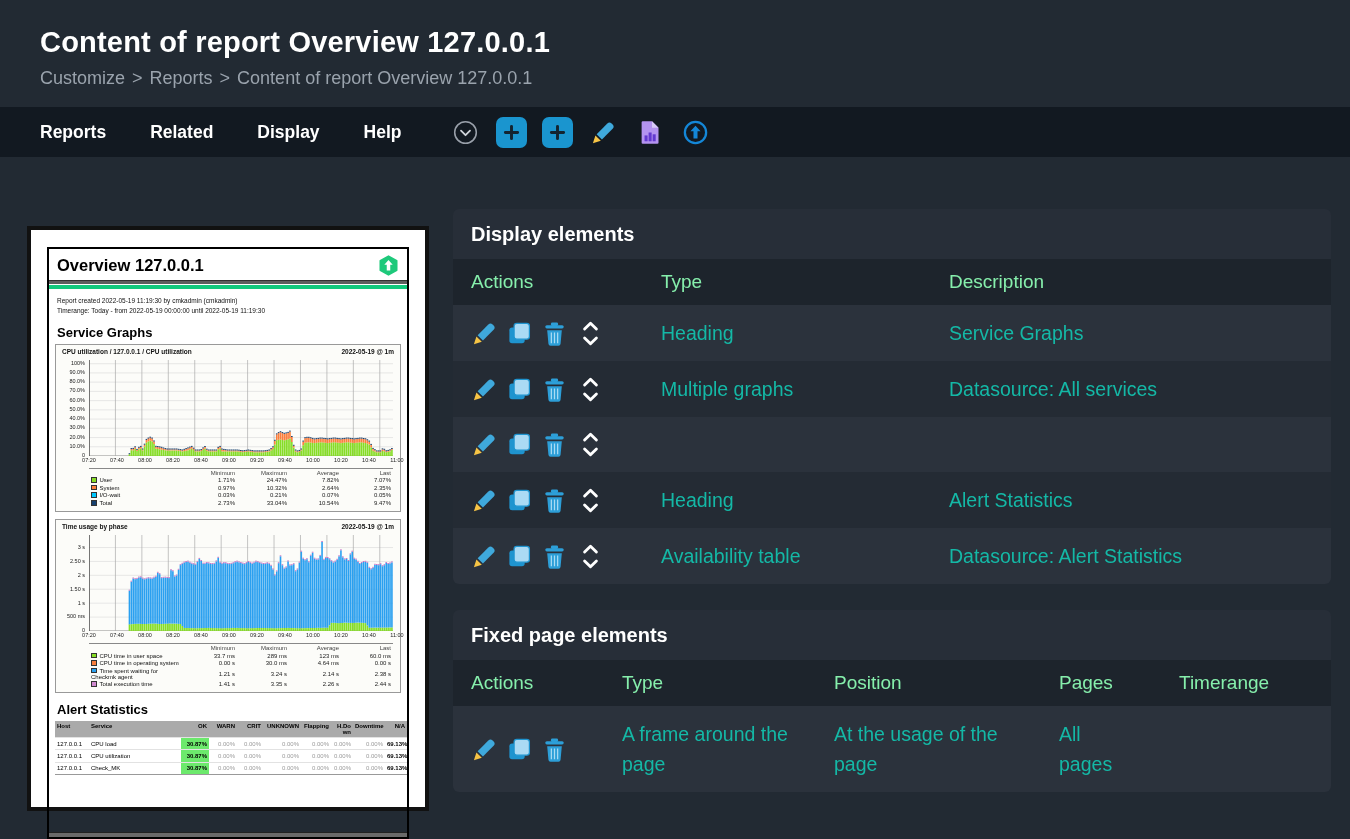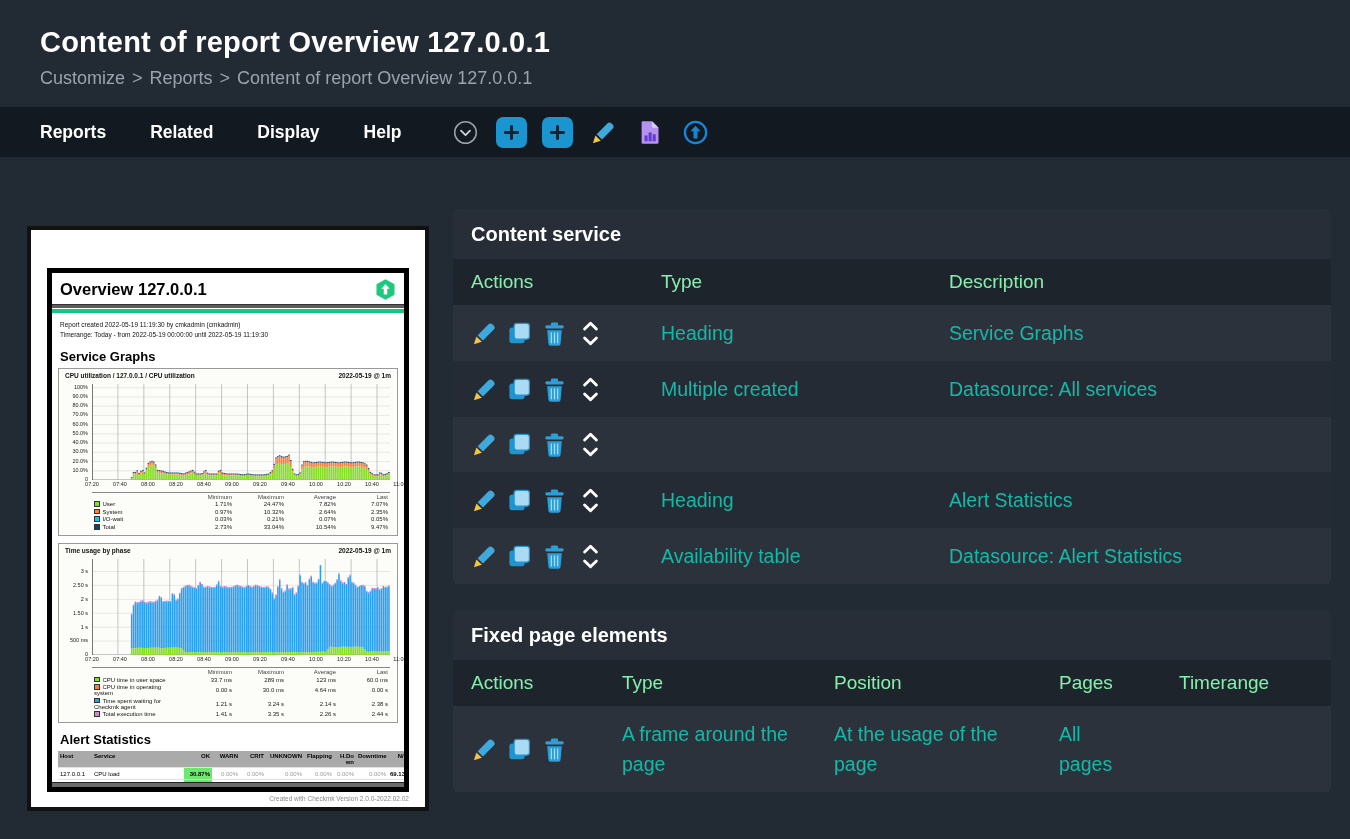--- a/index.html
+++ b/index.html
@@ -37,21 +37,21 @@
   .cell.type, .cell.pos { padding-right:40px; }
   .cell.pages { white-space:pre-line; }
   .actions { display:flex; align-items:center; gap:8px; }
   .icon-btn { width:27px; height:27px; padding:0; border:none; background:transparent; cursor:pointer; }
   .icon-btn svg { width:100%; height:100%; }
   .updown { display:flex; flex-direction:column; gap:3px; margin-left:5px; }
   .updown button { width:19px; height:13px; padding:0; border:none; background:transparent; cursor:pointer; }
   .updown svg { width:100%; height:100%; }
   
   .report-page { width:402px; height:585px; background:#fff; border:4px solid #111; padding:17px 16px 0; }
-  .report-frame { border:5px solid #000000; height:524px; position:relative; overflow:hidden;margin-top:21px; }
+  .report-frame { border:2px solid #000000; height:592px; position:relative; overflow:hidden; }
   .rf-head { display:flex; justify-content:space-between; align-items:center; padding:6px 8px 4px; }
   .rf-title { font-size:16.5px; font-weight:700; color:#000; }
   .rf-icon { width:21px; height:21px; }
   .rf-icon svg { width:100%; height:100%; }
   .bar-gray  { height:4px; background:#5e5e5e; border-top:1px solid #333; }
   .bar-green { height:4px; background:#12c97d; margin-top:1px; }
   .rf-meta { margin:7px 8px 0; font-size:6.5px; line-height:1.5; color:#111; }
   .rf-section { margin:9px 8px 4px; font-size:13px; font-weight:700; color:#000; }
   .graph-panel { margin:2px 6px 7px; border:1px solid #999; background:#fcfcf9; }
   .gp-head { display:flex; justify-content:space-between; padding:3px 6px 2px; }
@@ -1246,21 +1246,21 @@
             </table>
           </div>
         <div class="rf-bottombar"></div>
       </div>
       <div class="report-footer">Created with Checkmk Version 2.0.0-2022.02.02</div>
     </div>
   </div>
 
   <div class="tables-col">
     <section>
-      <div class="section-title">Content service</div>
+      <div class="section-title">Display elements</div>
       <div class="thead grid-ce">
         <div>Actions</div>
         <div>Type</div>
         <div>Description</div>
       </div>
 
       <div class="trow grid-ce odd">
         <div class="cell actions">
           <button class="icon-btn"><svg viewBox="0 0 24 24">
                 <path d="M2.6 21.6 L4.8 14.6 L9.6 19.4 Z" fill="#f6c445"></path>
@@ -1307,21 +1307,21 @@
               </svg></button>
           <span class="updown">
             <button><svg viewBox="0 0 16 11">
                   <path d="M3 8.5 L8 3.5 L13 8.5" stroke="#fff" stroke-width="2.4" fill="none" stroke-linecap="round" stroke-linejoin="round"></path>
                 </svg></button>
             <button><svg viewBox="0 0 16 11">
                   <path d="M3 2.5 L8 7.5 L13 2.5" stroke="#fff" stroke-width="2.4" fill="none" stroke-linecap="round" stroke-linejoin="round"></path>
                 </svg></button>
           </span>
         </div>
-        <div class="cell type">Multiple created</div>
+        <div class="cell type">Multiple graphs</div>
         <div class="cell desc">Datasource: All services</div>
       </div>
 
       <div class="trow grid-ce odd">
         <div class="cell actions">
           <button class="icon-btn"><svg viewBox="0 0 24 24">
                 <path d="M2.6 21.6 L4.8 14.6 L9.6 19.4 Z" fill="#f6c445"></path>
                 <path d="M5.9 13.5 L15.4 4 a2.7 2.7 0 0 1 3.8 0 l0.9 0.9 a2.7 2.7 0 0 1 0 3.8 L10.6 18.2 Z" fill="#3fa9dc"></path>
               </svg></button>
           <button class="icon-btn"><svg viewBox="0 0 24 24">

